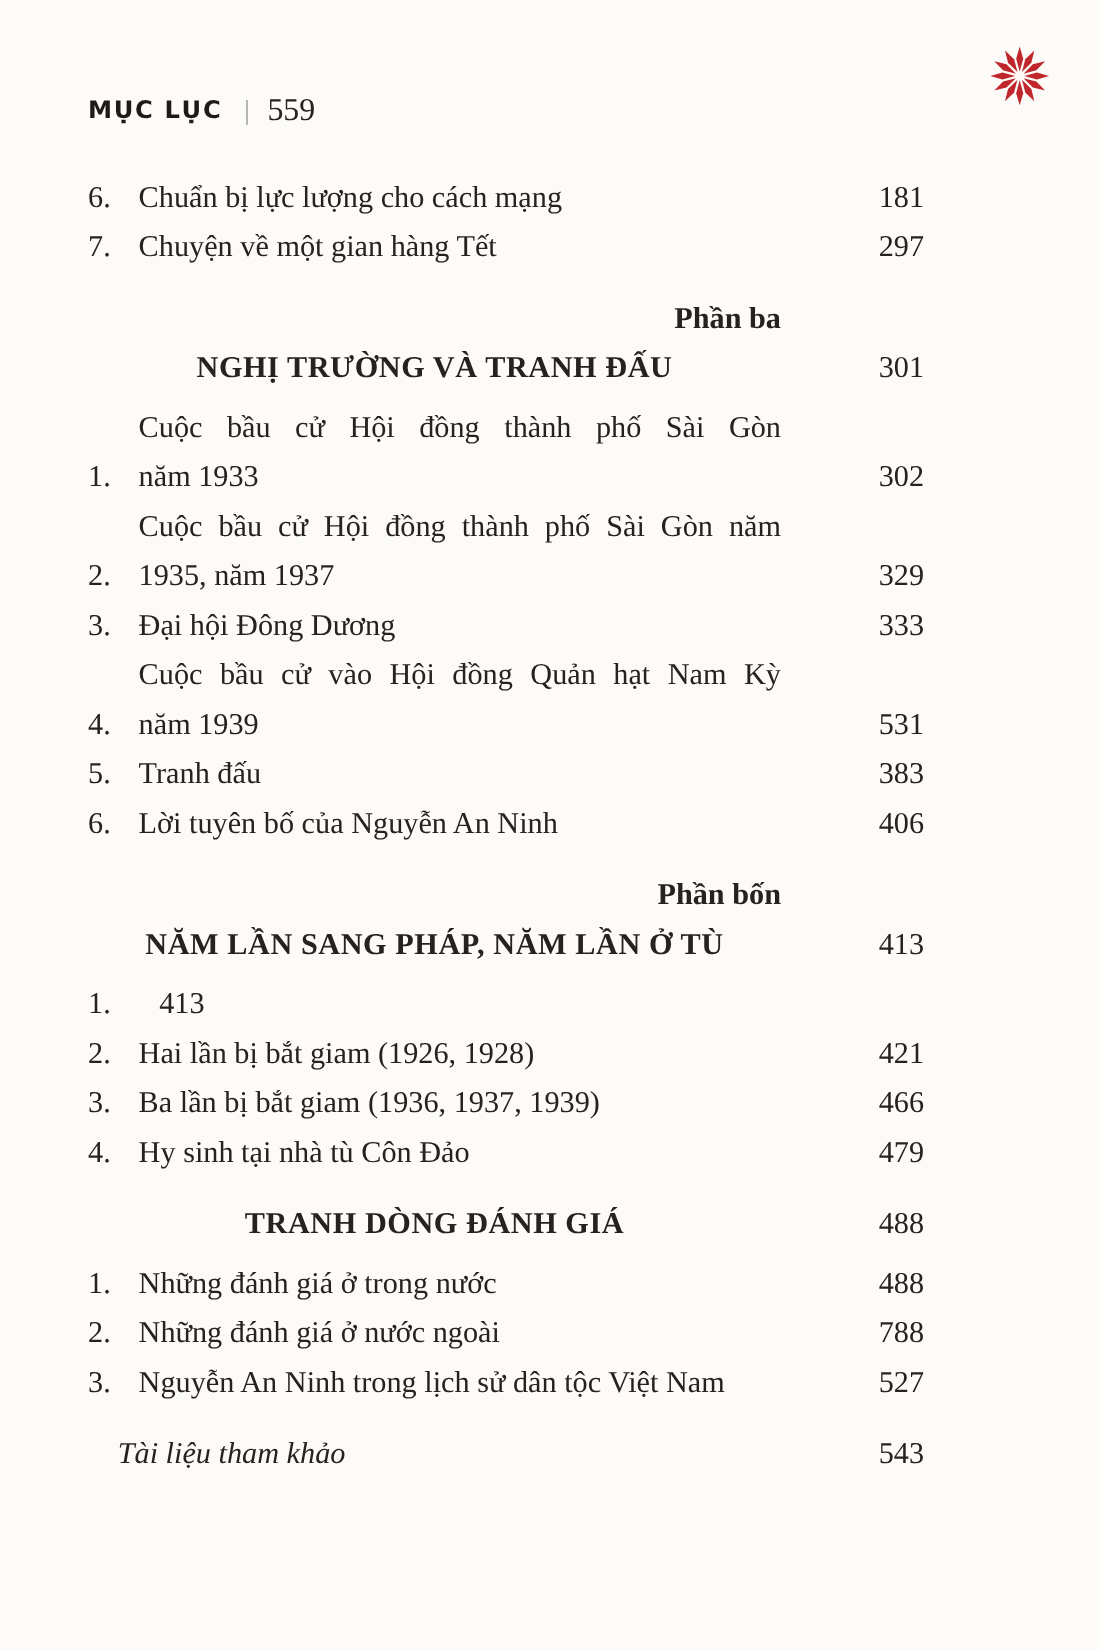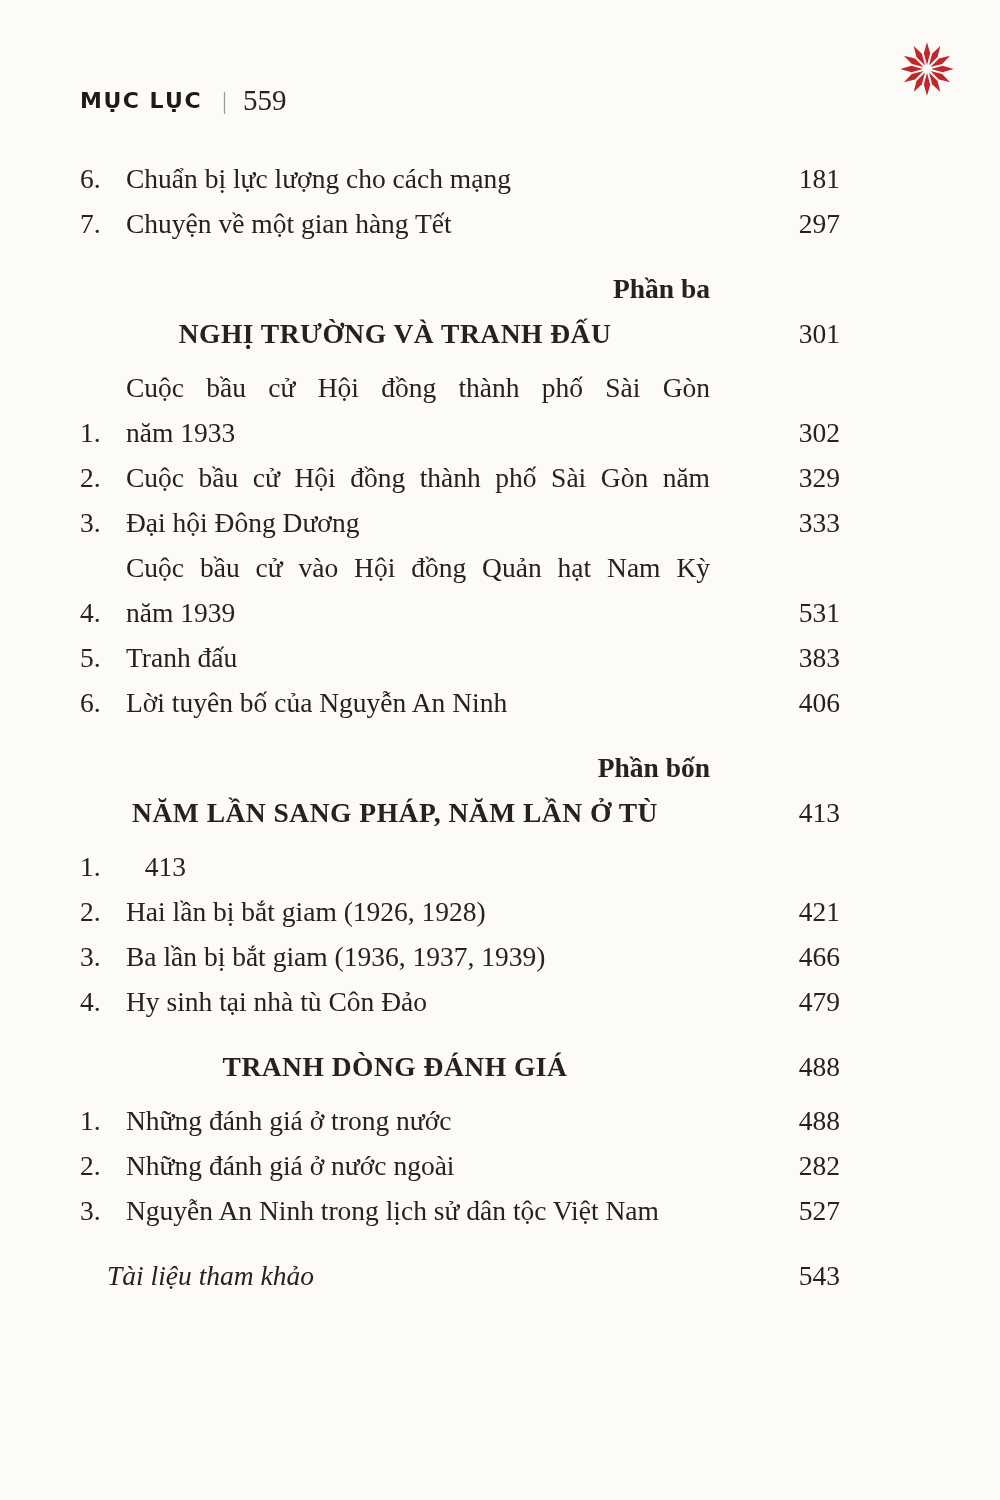--- a/index.html
+++ b/index.html
@@ -129,20 +129,21 @@
     <span class="txt">
       <span class="line j">Cuộc bầu cử Hội đồng thành phố Sài Gòn</span>
       <span class="line">năm 1933</span>
     </span>
     <span class="pg">302</span>
   </div>
   <div class="row">
     <span class="num">2.</span>
     <span class="txt">
       <span class="line j">Cuộc bầu cử Hội đồng thành phố Sài Gòn năm</span>
+      <span class="line">1935, năm 1937</span>
     </span>
     <span class="pg">329</span>
   </div>
   <div class="row">
     <span class="num">3.</span>
     <span class="txt">Đại hội Đông Dương</span>
     <span class="pg">333</span>
   </div>
   <div class="row">
     <span class="num">4.</span>
@@ -199,21 +200,21 @@
   </div>
 
   <div class="row">
     <span class="num">1.</span>
     <span class="txt">Những đánh giá ở trong nước</span>
     <span class="pg">488</span>
   </div>
   <div class="row">
     <span class="num">2.</span>
     <span class="txt">Những đánh giá ở nước ngoài</span>
-    <span class="pg">282</span>
+    <span class="pg">788</span>
   </div>
   <div class="row">
     <span class="num">3.</span>
     <span class="txt">Nguyễn An Ninh trong lịch sử dân tộc Việt Nam</span>
     <span class="pg">527</span>
   </div>
 
   <div class="row refs">
     <span class="txt">Tài liệu tham khảo</span>
     <span class="pg">543</span>

